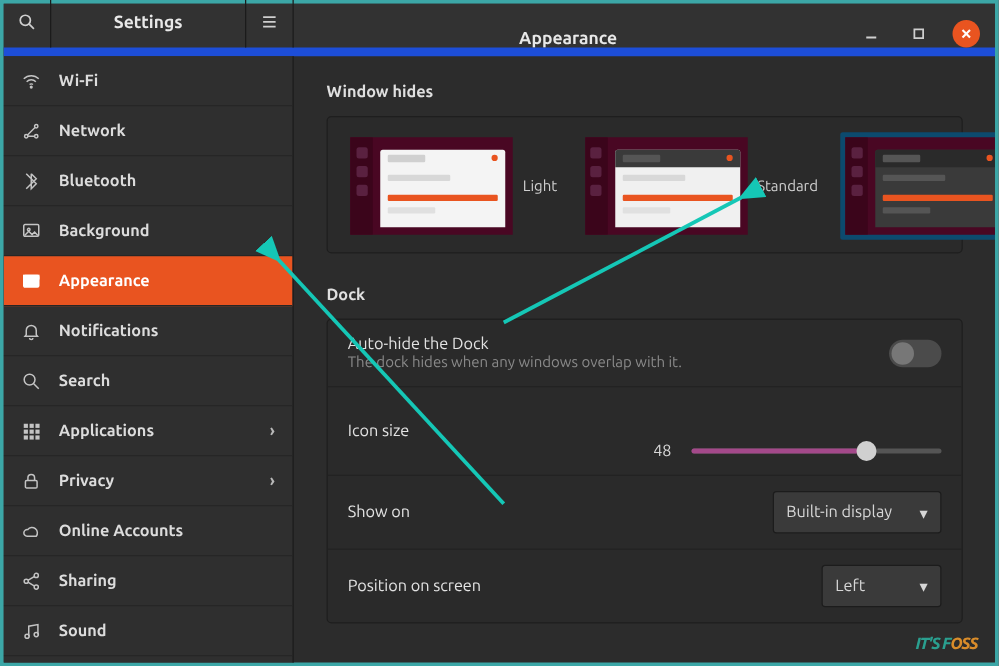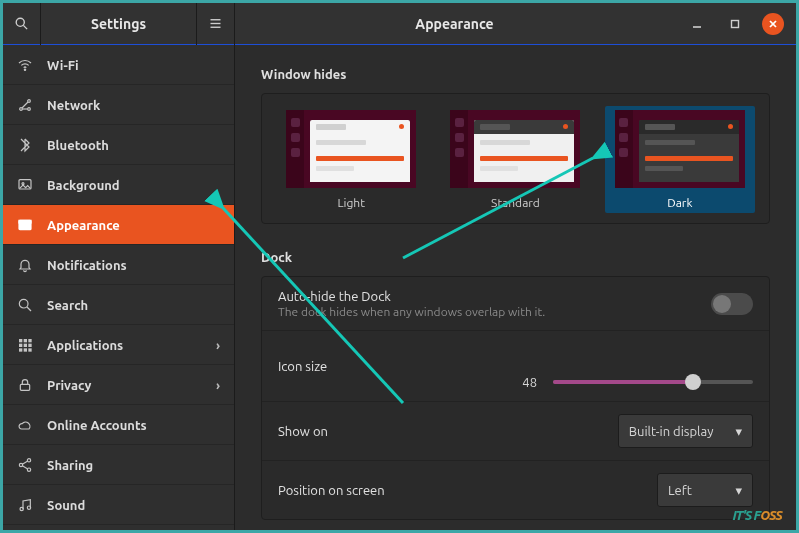--- a/index.html
+++ b/index.html
@@ -1,38 +1,38 @@
 <!DOCTYPE html>
 <html><head>
 <meta charset="utf-8">
 <style>
 *{margin:0;padding:0;box-sizing:border-box;font-family:"Ubuntu",Cantarell,sans-serif;font-size:13px;}
 html,body{width:799px;height:533px;overflow:hidden;}
 .window{width:799px;height:533px;background:#2c2c2c;border:3px solid #3ca7a7;position:relative;display:flex;flex-direction:column;}
-.titlebar{height:42px;background:#323232;display:flex;align-items:center;border-bottom:1px solid #1d4ed8;}
+.titlebar{height:42px;background:#323232;display:flex;align-items:flex-end;border-bottom:7px solid #1d4ed8;}
 .tb-left{width:232px;display:flex;align-items:center;gap:0;border-right:1px solid #1b1b1b;}
 .tb-btn{width:38px;height:42px;display:flex;align-items:center;justify-content:center;color:#d0d0d0;border-right:1px solid #1b1b1b;}
 .tb-btn-r{border-right:none;border-left:1px solid #1b1b1b;}
 .tb-title{flex:1;text-align:center;color:#e8e8e8;font-weight:700;font-size:14px;}
 .tb-center{flex:1;display:flex;align-items:center;justify-content:center;color:#e8e8e8;font-weight:700;font-size:14px;}
 .tb-right{display:flex;align-items:center;gap:16px;padding:0 12px;}
 .winctl{width:22px;height:22px;border-radius:50%;display:flex;align-items:center;justify-content:center;color:#d0d0d0;}
 .winctl.close{background:#e95420;color:#fff;}
 .body{flex:1;display:flex;min-height:0;}
 .sidebar{width:232px;background:#2f2f2f;border-right:1px solid #1b1b1b;overflow:hidden;}
 .side-item{height:40px;display:flex;align-items:center;padding:0 14px;color:#dcdcdc;gap:14px;border-bottom:1px solid #262626;font-weight:bold;}
 .side-item .lbl{flex:1;font-size:13px;}
 .side-item .chev{color:#b8b8b8;}
 .side-item.active{background:#e95420;color:#fff;}
 .side-item.active svg{stroke:#fff;fill:#fff;}
 .side-icon{width:16px;height:16px;display:flex;align-items:center;justify-content:center;color:#c4c4c4;}
 .main{flex:1;padding:22px 26px;overflow:auto;color:#d6d6d6;}
 .sect-title{font-weight:700;margin-bottom:12px;color:#e0e0e0;font-size:13px;}
 .themes{border:1px solid #1e1e1e;border-radius:4px;padding:12px 14px 10px;display:flex;gap:14px;justify-content:space-between;margin-bottom:26px;background:#2a2a2a;}
-.theme{flex:1;display:flex;flex-direction:column;align-items:center;gap:8px;padding:4px;border-radius:2px;}
+.theme{flex:1;display:flex;flex-direction:row;align-items:center;gap:8px;padding:4px;border-radius:2px;}
 .theme.sel{background:#0c4a6e;}
 .theme .name{font-size:12px;color:#d0d0d0;}
 .theme.sel .name{color:#fff;}
 .thumb{width:130px;height:78px;background:#490723;position:relative;overflow:hidden;}
 .thumb .bar{position:absolute;left:0;top:0;bottom:0;width:18px;background:#3b051b;display:flex;flex-direction:column;align-items:center;padding-top:8px;gap:6px;}
 .thumb .bar i{width:9px;height:9px;border-radius:2px;background:#5a2140;display:block;}
 .thumb .win{position:absolute;left:24px;top:10px;right:6px;bottom:6px;border-radius:2px 2px 0 0;}
 .thumb.light .win{background:#f4f4f4;}
 .thumb.std .win{background:#f0f0f0;}
 .thumb.std .win::before{content:"";position:absolute;left:0;right:0;top:0;height:14px;background:#3a3a3a;border-radius:2px 2px 0 0;}

